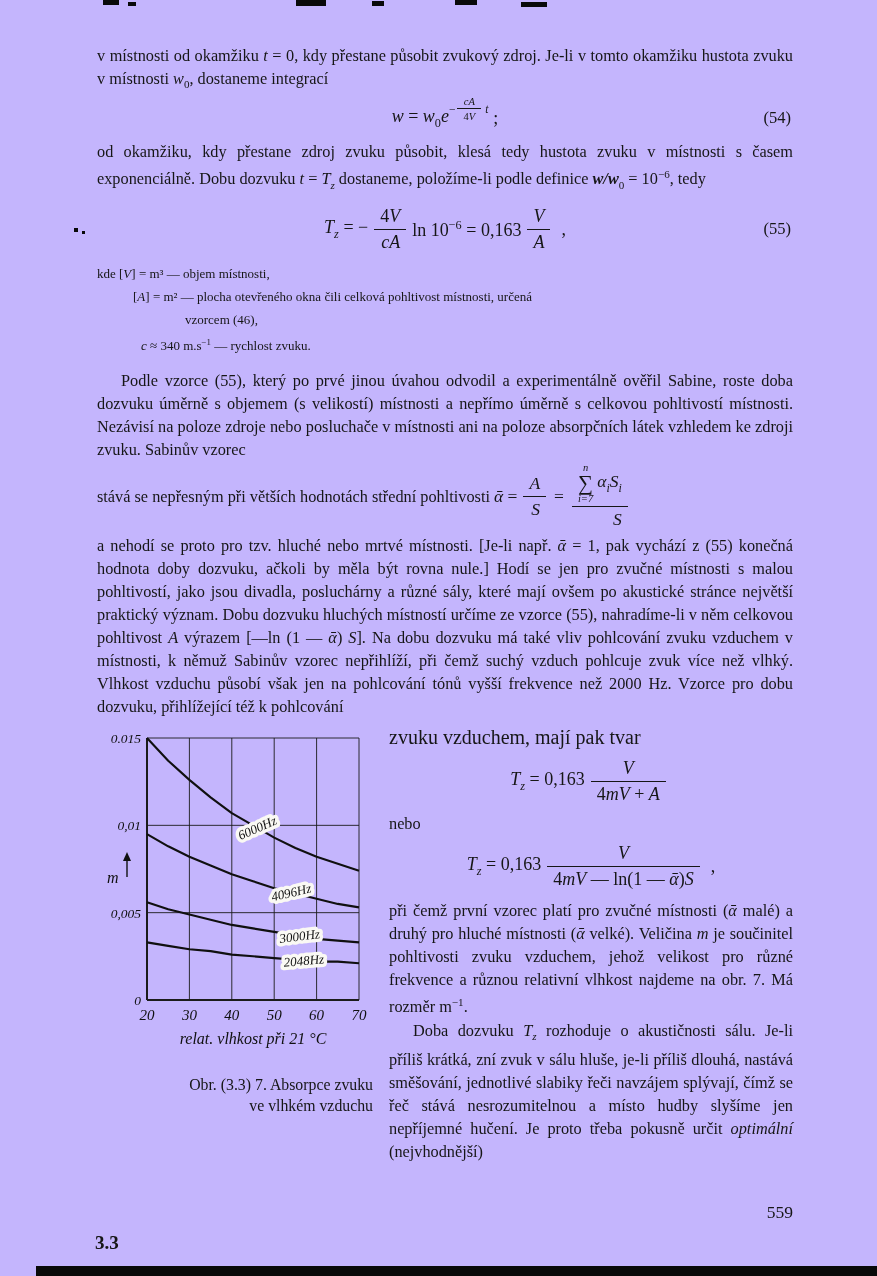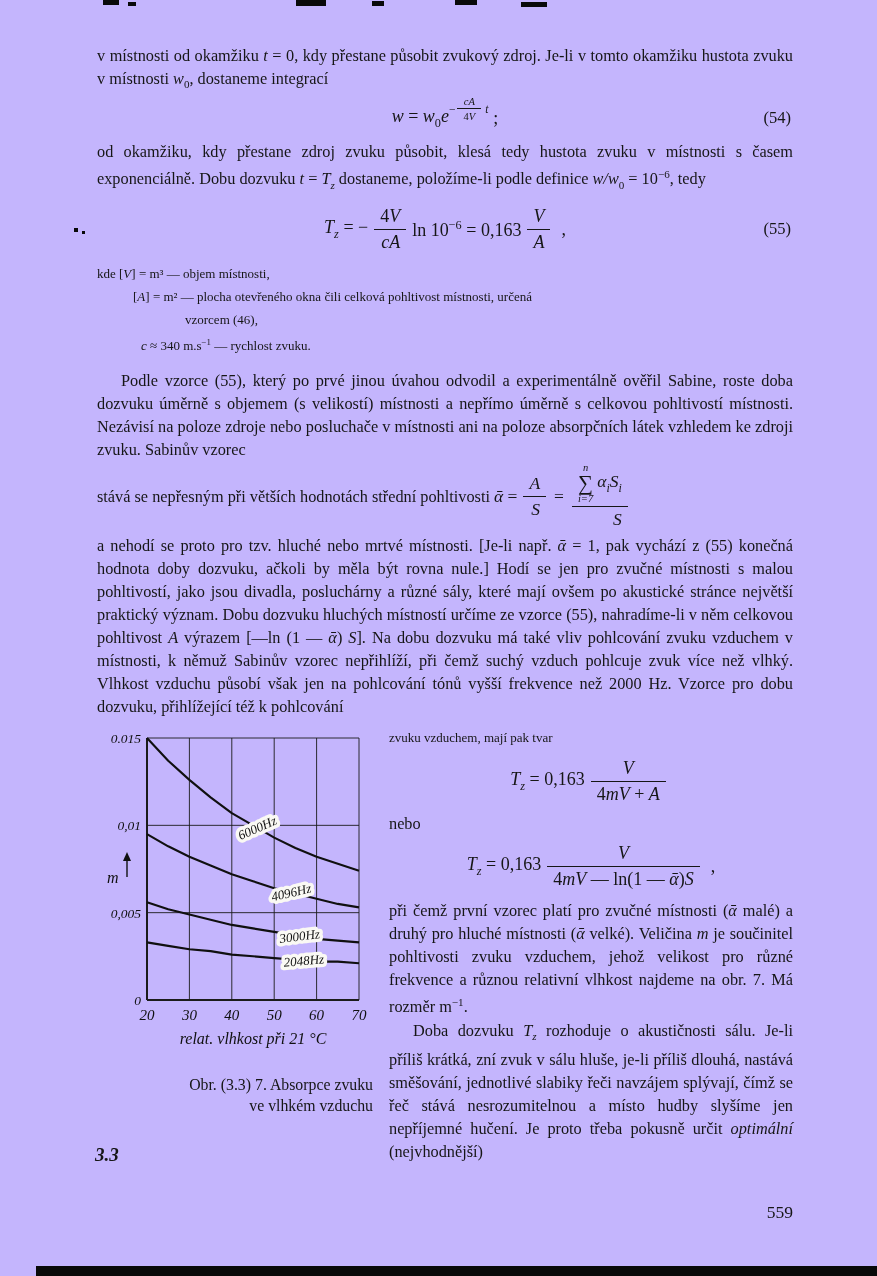--- a/index.html
+++ b/index.html
@@ -3,21 +3,21 @@
 <meta charset="utf-8">
 <style>
   html,body{margin:0;padding:0;}
   body{width:877px;height:1276px;background:#dedcd6;font-family:"Liberation Serif",serif;color:#161616;}
   .page{position:relative;width:877px;height:1276px;background:#c4b5fd;overflow:hidden;}
   .content{position:absolute;left:97px;top:44px;width:696px;}
   p{margin:0;}
   .body-text{font-size:16.3px;line-height:23px;text-align:justify;}
   .indent{text-indent:24px;}
   .it{font-style:italic;}
-  .bd{font-weight:normal;}
+  .bd{font-weight:bold;}
   sub{font-size:68%;}
   sup{font-size:68%;}
   .eqrow{display:flex;justify-content:center;align-items:center;position:relative;margin:9px 0;}
   .eqbody{display:inline-flex;align-items:center;font-size:18px;}
   .eqno{position:absolute;right:2px;top:50%;transform:translateY(-50%);font-size:16.5px;}
   .frac{display:inline-block;vertical-align:middle;text-align:right;margin:0 6px;}
   .frac .fn{display:flex;align-items:center;justify-content:center;padding:0 6px 2px;border-bottom:1.5px solid #161616;}
   .frac .fd{display:block;padding:2px 6px 0;}
   .frac.tiny{font-size:10.5px;margin:0 2px;}
   .frac.tiny .fn{padding:0 2px 1px;border-bottom:1px solid #161616;}
@@ -32,23 +32,23 @@
   .def2{margin-left:36px;font-family:Liberation Serif, serif;}
   .def2b{margin-left:88px;}
   .def3{margin-left:44px;}
   .sabine-row{display:flex;align-items:center;font-size:16.3px;margin:2px 0 4px;}
   .sab-formula{display:inline-flex;align-items:center;font-size:17.5px;margin-left:4px;}
   .figrow{display:flex;gap:16px;margin-top:8px;}
   .figure{flex:0 0 276px;margin:0;}
   .figure svg{display:block;}
   figcaption{font-size:15.8px;line-height:21px;text-align:right;margin-top:12px;}
   .rightcol{flex:1;min-width:0;}
-  .p5line{font-size:13px;line-height:23px;margin:0 0 2px;}
+  .p5line{font-size:20px;line-height:23px;margin:0 0 2px;}
   .nebo{font-size:16.3px;margin:2px 0;}
-  .footer-left{position:absolute;left:95px;top:1144px;font-size:19px;font-weight:bold;font-style:italic;}
+  .footer-left{position:absolute;left:95px;top:1232px;font-size:19px;font-weight:bold;}
   .footer-right{position:absolute;right:84px;top:1202px;font-size:17.5px;}
   .artifact{position:absolute;background:#090909;}
 </style>
 </head>
 <body>
 
 <div class="page">
 
   <div class="artifact" style="left:103px;top:0;width:16px;height:5px;"></div>
   <div class="artifact" style="left:128px;top:2px;width:8px;height:4px;"></div>

